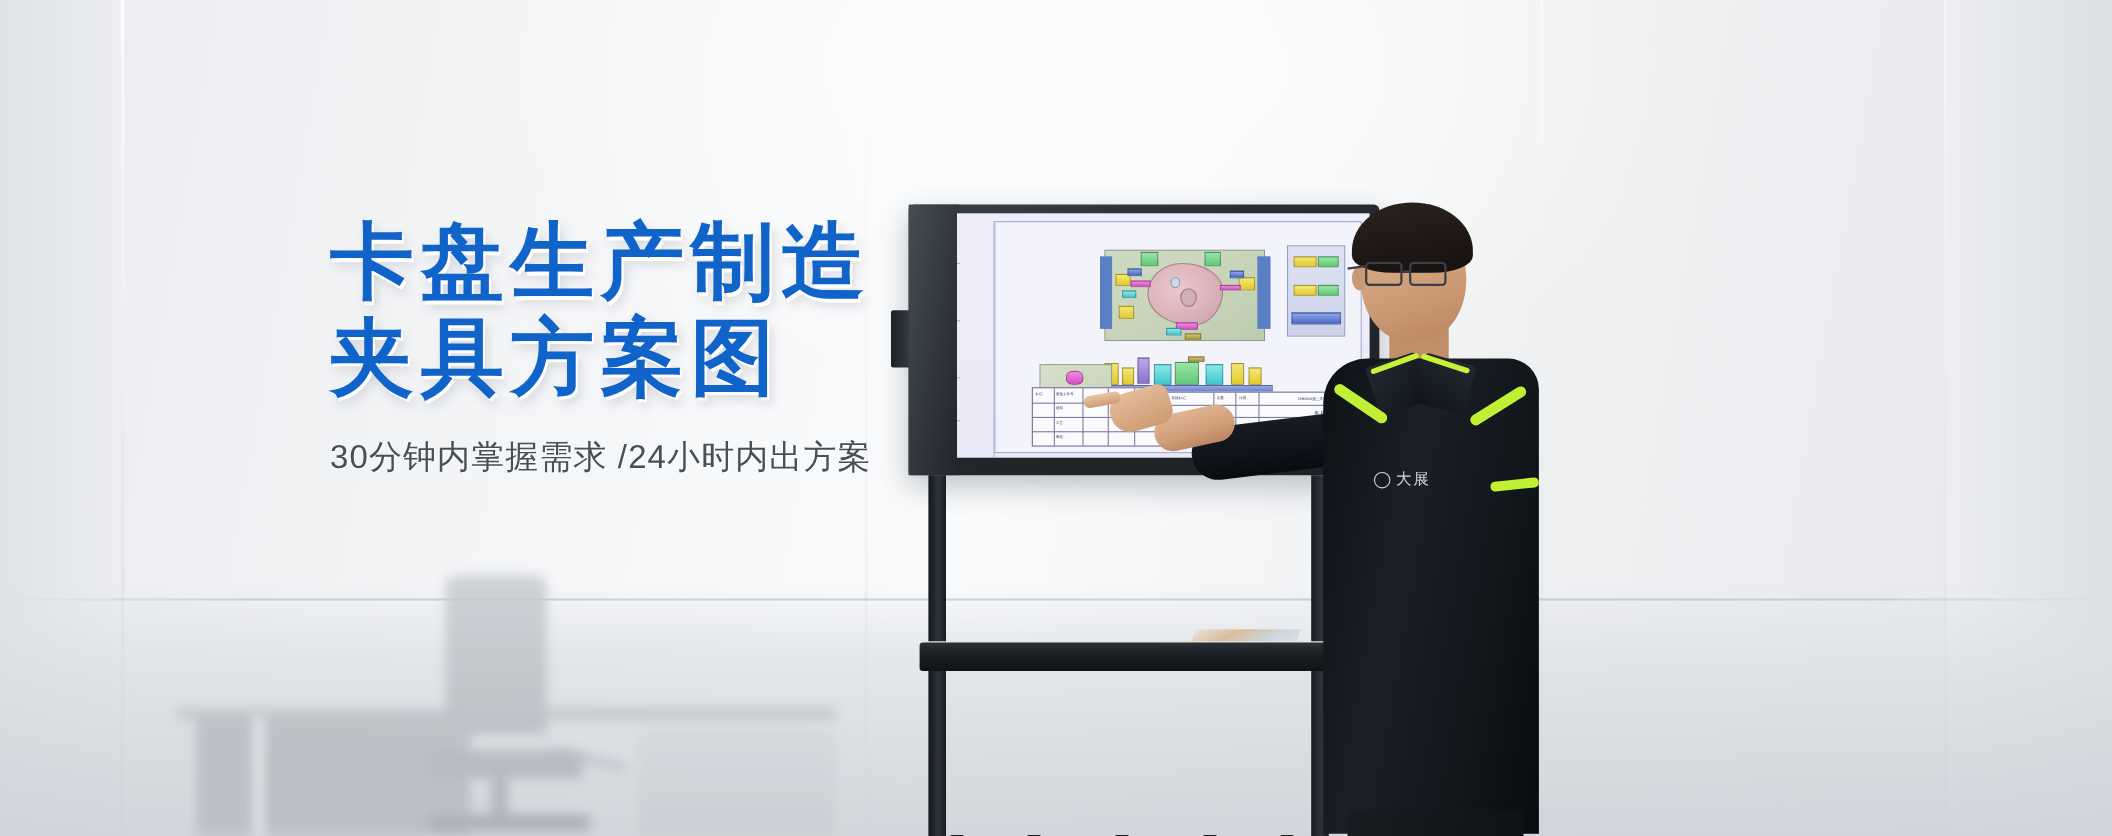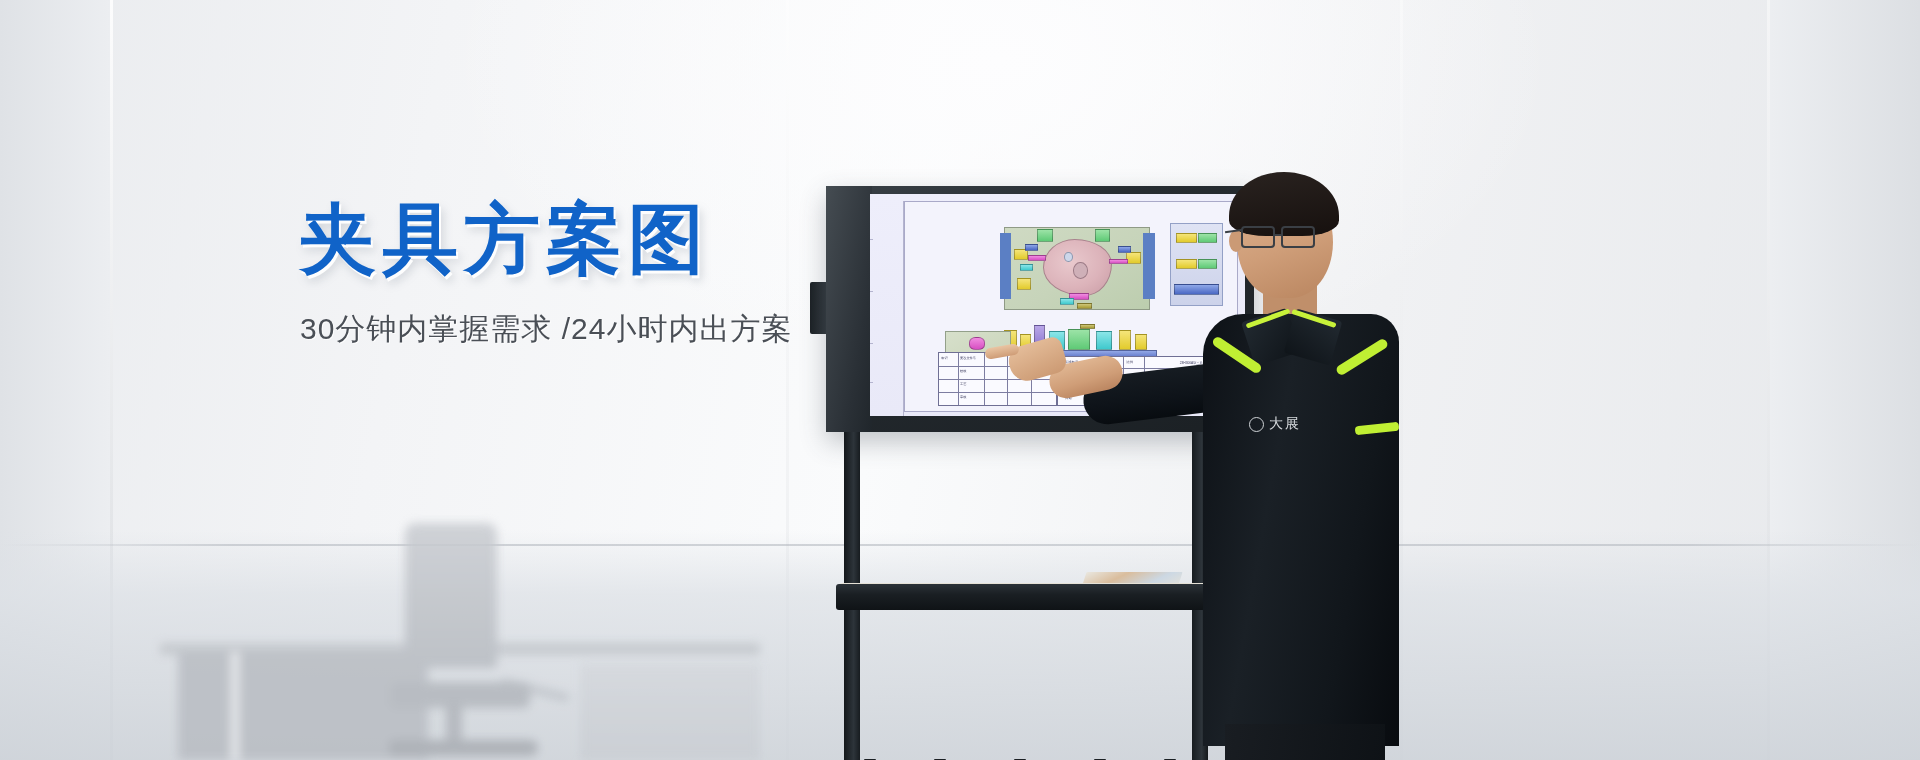--- a/index.html
+++ b/index.html
@@ -174,21 +174,21 @@
   .tb-col { position:absolute; top:0; bottom:0; width:1px; background:#7d7da1; }
   .tb-txt { position:absolute; font-size:3.2px; color:#3a3a5c; white-space:nowrap; transform-origin:left top; }
   .tb-title { position:absolute; right:4%; top:30%; font-size:5px; color:#2e2e52; letter-spacing:.5px; }
   .tb-code  { position:absolute; right:3%; top:8%;  font-size:3.2px; color:#3a3a5c; }
   .tb-corp  { position:absolute; left:4%;  top:56%; font-size:3.6px; color:#3a3a5c; }
 
   
   .stub { position:absolute; left:10%; bottom:2%; width:36%; height:26%; border:1px solid #6f6f94; background:#fafaff; }
 
   
-  .person { position:absolute; left:1185px; top:164px; width:220px; height:584px;text-align:center; }
+  .person { position:absolute; left:1185px; top:176px; width:220px; height:584px;text-align:center; }
 
   .head {
     position:absolute; left:52px; top:18px; width:96px; height:116px;
     background:linear-gradient(160deg,#e0b694 0%,#cf9e79 55%,#b9855f 100%);
     border-radius:48% 48% 44% 44% / 52% 52% 48% 48%;
   }
   .hair {
     position:absolute; left:44px; top:8px; width:110px; height:64px;
     background:linear-gradient(170deg,#2a2320,#16100e);
     border-radius:54% 54% 36% 36% / 74% 74% 26% 26%;
@@ -292,20 +292,21 @@
     <div class="desk-right"></div>
     <div class="chair-back"></div>
     <div class="chair-arm"></div>
     <div class="chair-seat"></div>
     <div class="chair-post"></div>
     <div class="chair-base"></div>
   </div>
 
   <div class="copy">
     <div class="headline">
+      <span class="l1">卡盘生产制造</span>
       <span class="l2">夹具方案图</span>
     </div>
     <div class="subtitle">30分钟内掌握需求 /24小时内出方案</div>
   </div>
 
   <div class="display-rig">
 
     <div class="wall-bracket"></div>
 
     <div class="monitor">

